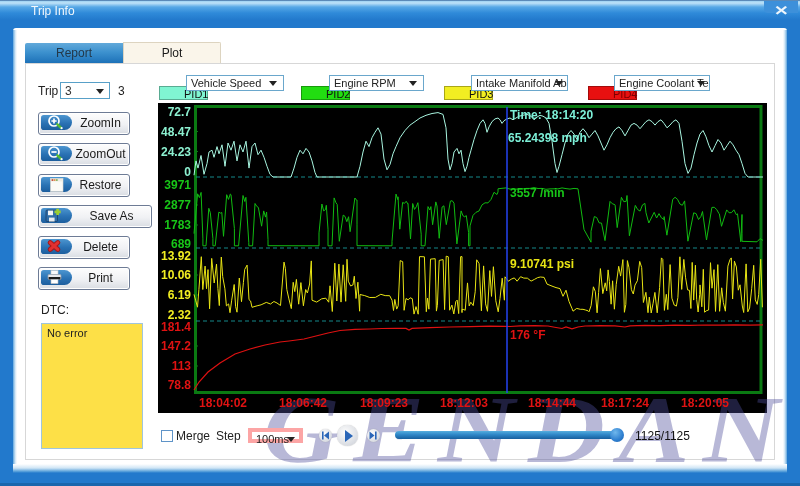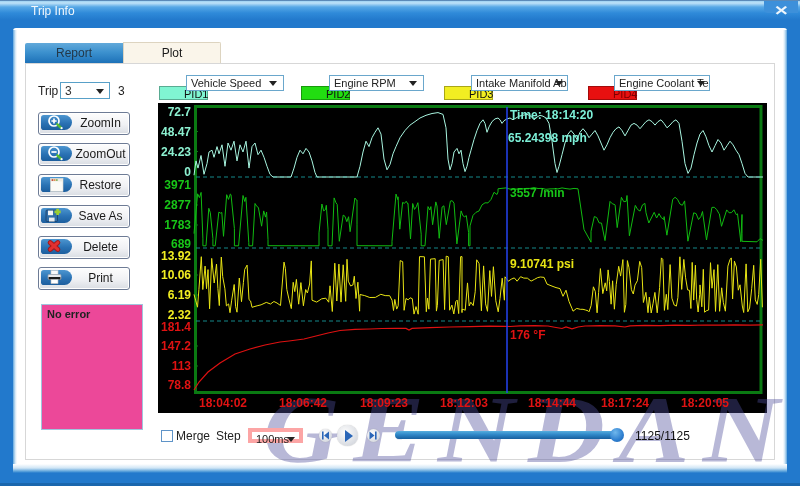--- a/index.html
+++ b/index.html
@@ -26,21 +26,21 @@
 #lblTrip2{left:118px;top:84px;font-size:12px;color:#222;}
 .arrow{position:absolute;width:0;height:0;border-left:4px solid transparent;border-right:4px solid transparent;border-top:5px solid #222;}
 
 .btn{position:absolute;left:38px;width:90px;height:21px;border:1px solid #6d7b95;border-radius:3px;
  background:linear-gradient(180deg,#fdfdfd 0%,#f0f1f4 55%,#d9dde3 100%);box-shadow:inset 0 0 0 1px #fff;text-decoration:underline;}
 .btn .cap{position:absolute;left:2px;top:2px;width:31px;height:15px;border-radius:3px 8px 8px 3px;
  background:linear-gradient(180deg,#4d96d0 0%,#2a72b4 55%,#1c5e9e 100%);}
 .btn .lab{position:absolute;left:33px;right:0;top:0;bottom:0;text-align:center;font-size:12px;color:#1a1a1a;line-height:20px;}
 
 #lblDTC{left:41px;top:303px;font-size:12px;color:#222;}
-#dtcBox{left:41px;top:304px;width:102px;height:126px;border:1px solid #9fc5dd;background:#ec4899;box-sizing:border-box;font-weight:bold;}
+#dtcBox{left:41px;top:323px;width:102px;height:126px;border:1px solid #9fc5dd;background:#fde047;box-sizing:border-box;}
 #dtcBox span{position:absolute;left:5px;top:3px;font-size:11px;color:#222;}
 
 .pidlab{position:absolute;top:86px;width:49px;height:14px;line-height:14px;font-size:11px;text-align:center;color:#111;
  border:1px solid rgba(0,0,0,0.3);box-sizing:border-box;padding-left:24px;}
 .combo{position:absolute;top:75px;width:97px;height:16px;border:1px solid #6aa7cc;background:#fff;box-sizing:border-box;overflow:hidden;}
 .combo .t{position:absolute;left:4px;top:1px;font-size:11px;color:#222;white-space:nowrap;}
 
 #plot{left:158px;top:103px;width:609px;height:310px;}
 .tlab{position:absolute;top:396px;width:64px;margin-left:-32px;text-align:center;color:#e01212;font-size:12px;font-weight:bold;z-index:3;}
 
@@ -107,21 +107,21 @@
       <svg width="31" height="15" viewBox="0 0 31 15" style="position:absolute;left:0;top:0;">
         <rect x="9.5" y="1.5" width="12.5" height="13" fill="#fbfaf6" stroke="#dcd8ce" stroke-width="0.6"></rect>
         <rect x="9.8" y="1.8" width="11.9" height="2.6" fill="#efece2"></rect>
         <rect x="10.6" y="2.2" width="1.7" height="1.7" fill="#c04030"></rect>
         <rect x="12.8" y="2.2" width="1.7" height="1.7" fill="#e09040"></rect>
         <rect x="15" y="2.2" width="1.7" height="1.7" fill="#80b060"></rect>
       </svg>
     </div>
     <div class="lab">Restore</div>
   </div>
-<div class="btn" style="top:205px;">
+<div class="btn" style="top:205px;padding-left:22px;">
     <div class="cap">
       <svg width="31" height="15" viewBox="0 0 31 15" style="position:absolute;left:0;top:0;">
         <rect x="5" y="2" width="11.5" height="11.5" rx="1" fill="#2f6da8" stroke="#1c3e66" stroke-width="0.8"></rect>
         <rect x="7" y="2.6" width="5" height="4.6" fill="#f2f4f6"></rect>
         <rect x="8" y="9.6" width="5.6" height="3.9" fill="#e8eaec"></rect>
         <path d="M16.6 0.8 v6.2 M13.5 3.9 h6.2" stroke="#9acd32" stroke-width="2.8"></path>
       </svg>
     </div>
     <div class="lab">Save As</div>
   </div>

